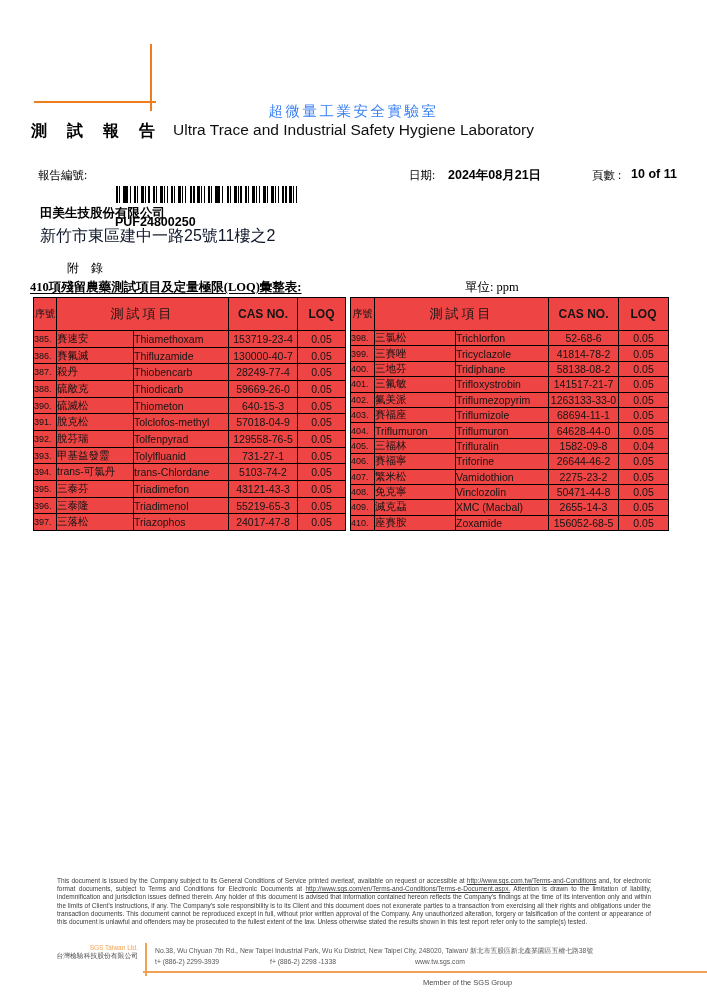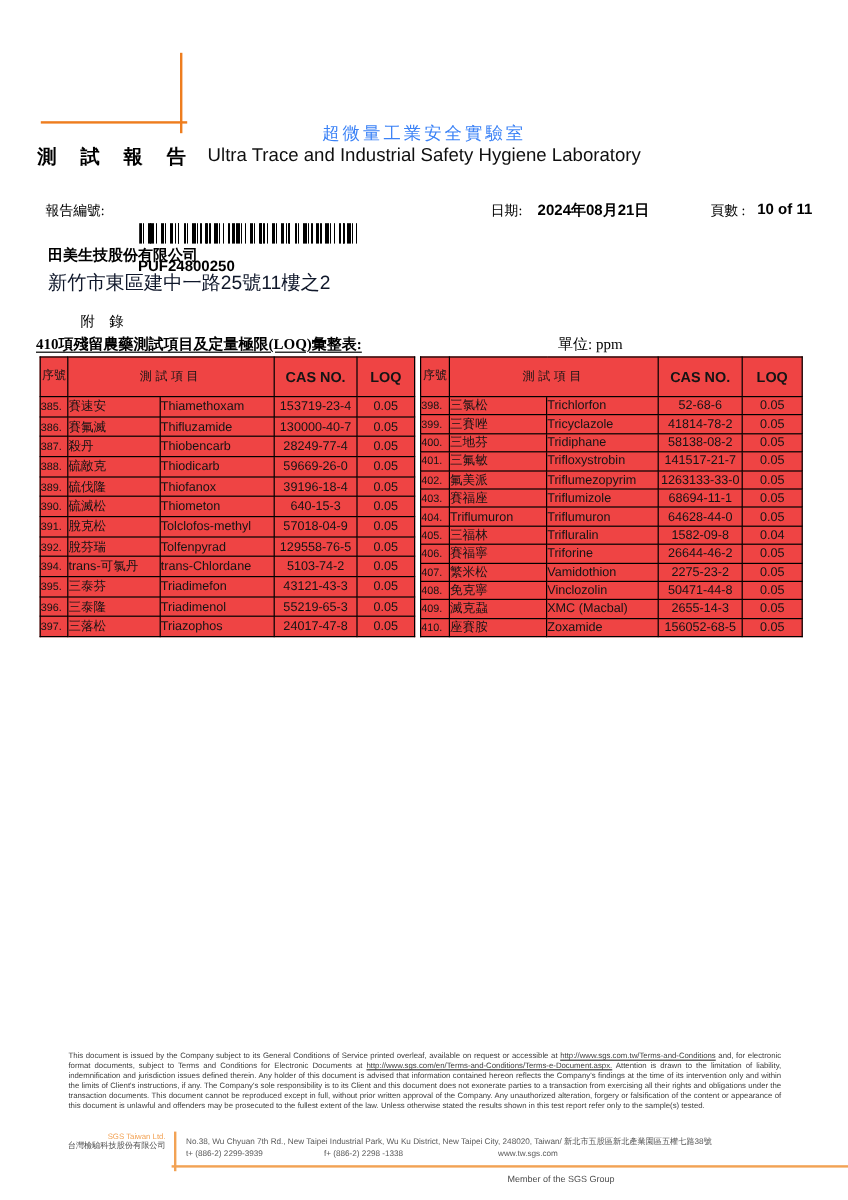--- a/index.html
+++ b/index.html
@@ -44,21 +44,21 @@
   .unit{left:465px;top:279px;font-size:12.5px;color:#000;}
 
   
   .tables{left:33px;top:297px;display:flex;gap:4px;}
   table.t{border-collapse:collapse;table-layout:fixed;background:#ef4444;}
   table.t th,table.t td{border:1px solid #000;padding:0;overflow:hidden;white-space:nowrap;}
   table.t thead tr{height:33px;}
   table.t tbody tr{height:15.4px;}
   th.h-no{font-family:"Liberation Serif",serif;font-size:10px;font-weight:normal;
           line-height:1.2;word-break:break-all;padding:0 5px;}
-  th.h-item{font-family:"Liberation Serif",serif;font-size:10px;font-weight:normal;letter-spacing:3px;}
+  th.h-item{font-family:"Liberation Serif",serif;font-size:13px;font-weight:normal;letter-spacing:3px;}
   th.h-cas,th.h-loq{font-size:12px;font-weight:bold;}
   td.c0{font-size:9px;padding-left:1px;text-align:left;}
   td.c1{font-size:10.5px;padding-left:3px;text-align:left;margin-left:42px;}
   td.c2{font-size:10.5px;padding-left:3px;text-align:left;}
   td.c3{font-size:10.5px;text-align:center;}
   td.c4{font-size:10.5px;text-align:center;}
 
   
   .disclaimer{left:57px;top:877px;width:594px;font-size:6.5px;line-height:1.26;
               text-align:justify;color:#3d3d3d;}
@@ -144,45 +144,45 @@
             <td class="c4">0.05</td>
           </tr>
           <tr>
             <td class="c0">388.</td>
             <td class="c1">硫敵克</td>
             <td class="c2">Thiodicarb</td>
             <td class="c3">59669-26-0</td>
             <td class="c4">0.05</td>
           </tr>
           <tr>
-            <td class="c0">389.</td>
-            <td class="c1">硫伐隆</td>
-            <td class="c2">Thiofanox</td>
-            <td class="c3">39196-18-4</td>
-            <td class="c4">0.05</td>
-          </tr>
-          <tr>
             <td class="c0">390.</td>
             <td class="c1">硫滅松</td>
             <td class="c2">Thiometon</td>
             <td class="c3">640-15-3</td>
             <td class="c4">0.05</td>
           </tr>
           <tr>
             <td class="c0">391.</td>
             <td class="c1">脫克松</td>
             <td class="c2">Tolclofos-methyl</td>
             <td class="c3">57018-04-9</td>
             <td class="c4">0.05</td>
           </tr>
           <tr>
             <td class="c0">392.</td>
             <td class="c1">脫芬瑞</td>
             <td class="c2">Tolfenpyrad</td>
             <td class="c3">129558-76-5</td>
+            <td class="c4">0.05</td>
+          </tr>
+          <tr>
+            <td class="c0">393.</td>
+            <td class="c1">甲基益發靈</td>
+            <td class="c2">Tolylfluanid</td>
+            <td class="c3">731-27-1</td>
             <td class="c4">0.05</td>
           </tr>
           <tr>
             <td class="c0">394.</td>
             <td class="c1">trans-可氯丹</td>
             <td class="c2">trans-Chlordane</td>
             <td class="c3">5103-74-2</td>
             <td class="c4">0.05</td>
           </tr>
           <tr>

